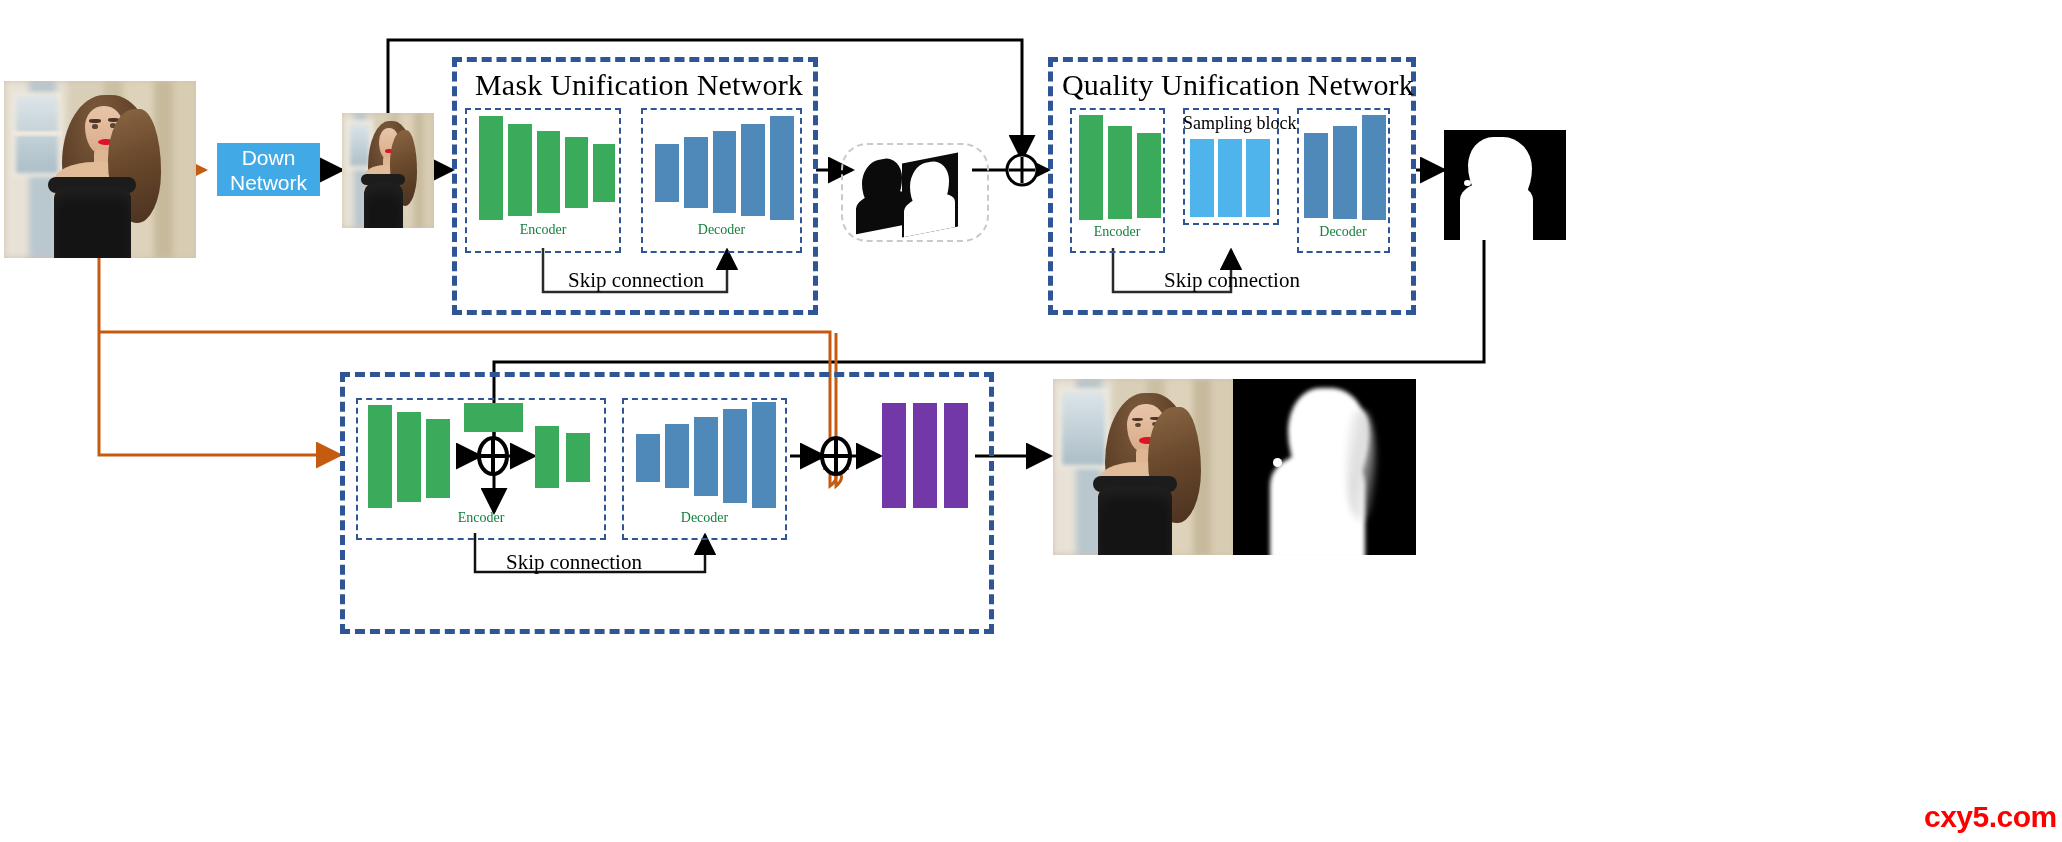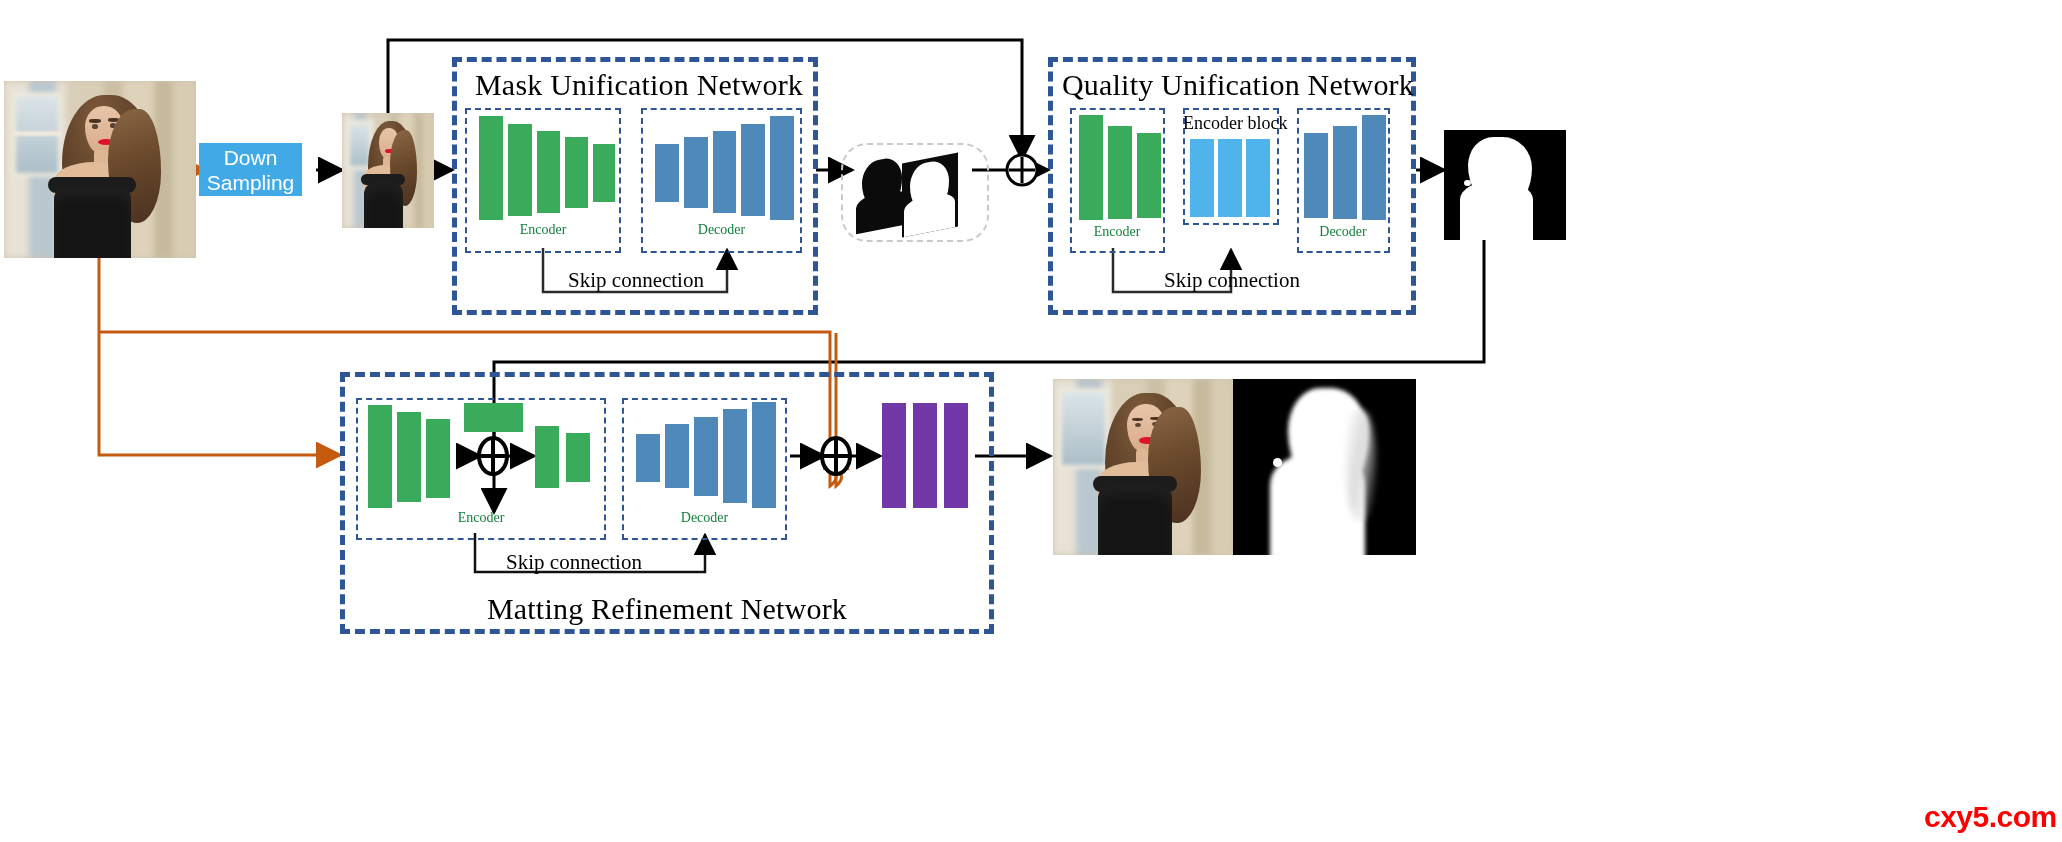--- a/index.html
+++ b/index.html
@@ -147,23 +147,23 @@
     <div class="ph-eye" style="left:46%;top:24.5%;width:3.2%;height:2.4%;"></div>
     <div class="ph-eye" style="left:55%;top:24%;width:3.2%;height:2.4%;"></div>
     <div class="ph-lips" style="left:49%;top:32.5%;width:8.5%;height:3.6%;"></div>
     <div class="ph-neck" style="left:47%;top:39%;width:11%;height:12%;"></div>
     <div class="ph-shoulder" style="left:26%;top:46%;width:44%;height:22%;"></div>
     <div class="ph-hairfront" style="left:54%;top:16%;width:28%;height:64%;"></div>
     <div class="ph-dressband" style="left:23%;top:54%;width:46%;height:9%;"></div>
     <div class="ph-dress" style="left:26%;top:60%;width:40%;height:40%;"></div>
   </div>
 
-  <div class="dsbox" style="left:199px;top:143px;width:103px;height:53px;">
+  <div class="dsbox" style="left:217px;top:143px;width:103px;height:53px;">
     <span>Down</span>
-    <span>Sampling</span>
+    <span>Network</span>
   </div>
 
   <div class="photo" style="left:342px;top:113px;width:92px;height:115px;">
     <div class="ph-wall"></div>
     <div class="ph-win" style="left:4%;top:6%;width:30%;height:44%;"></div>
     <div class="ph-hairback" style="left:28%;top:7%;width:50%;height:76%;"></div>
     <div class="ph-face" style="left:40%;top:13%;width:22%;height:28%;"></div>
     <div class="ph-lips" style="left:47%;top:31%;width:9%;height:4%;"></div>
     <div class="ph-neck" style="left:45%;top:38%;width:12%;height:12%;"></div>
     <div class="ph-shoulder" style="left:24%;top:45%;width:46%;height:22%;"></div>
@@ -209,41 +209,40 @@
   <div class="netbox" style="left:1048px;top:57px;width:368px;height:258px;"></div>
   <div class="title" style="left:1062px;top:68px;width:342px;text-align:left;">Quality Unification Network</div>
 
   <div class="subbox" style="left:1070px;top:108px;width:95px;height:145px;"></div>
   <div class="bar g" style="left:1079px;top:115px;width:24px;height:105px;"></div>
   <div class="bar g" style="left:1108px;top:126px;width:24px;height:93px;"></div>
   <div class="bar g" style="left:1137px;top:133px;width:24px;height:85px;"></div>
   <div class="sublabel" style="left:1068px;top:224px;width:98px;text-align:center;">Encoder</div>
 
   <div class="subbox" style="left:1183px;top:108px;width:96px;height:117px;"></div>
-  <div class="smalllabel" style="left:1183px;top:113px;width:96px;text-align:center;">Encoder block</div>
+  <div class="smalllabel" style="left:1183px;top:113px;width:96px;text-align:center;">Sampling block</div>
   <div class="bar lb" style="left:1190px;top:139px;width:24px;height:78px;"></div>
   <div class="bar lb" style="left:1218px;top:139px;width:24px;height:78px;"></div>
   <div class="bar lb" style="left:1246px;top:139px;width:24px;height:78px;"></div>
 
   <div class="subbox" style="left:1297px;top:108px;width:93px;height:145px;"></div>
   <div class="bar b" style="left:1304px;top:133px;width:24px;height:85px;"></div>
   <div class="bar b" style="left:1333px;top:126px;width:24px;height:93px;"></div>
   <div class="bar b" style="left:1362px;top:115px;width:24px;height:105px;"></div>
   <div class="sublabel" style="left:1295px;top:224px;width:96px;text-align:center;">Decoder</div>
 
   <div class="skiplabel" style="left:1136px;top:268px;width:192px;text-align:center;">Skip connection</div>
 
   <div class="mask" style="left:1444px;top:130px;width:122px;height:110px;">
     <div class="mfig m-hair" style="left:20%;top:6%;width:52%;height:62%;"></div>
     <div class="mfig m-body" style="left:13%;top:46%;width:60%;height:56%;"></div>
     <div class="mfig m-nub" style="left:16%;top:45%;width:6%;height:6%;"></div>
   </div>
 
   <div class="netbox" style="left:340px;top:372px;width:654px;height:262px;"></div>
-  <div class="title" style="left:360px;top:592px;width:614px;text-align:center;">Matting Refinement Network</div>
 
   <div class="subbox" style="left:356px;top:398px;width:250px;height:142px;"></div>
   <div class="bar g" style="left:368px;top:405px;width:24px;height:103px;"></div>
   <div class="bar g" style="left:397px;top:412px;width:24px;height:90px;"></div>
   <div class="bar g" style="left:426px;top:419px;width:24px;height:79px;"></div>
   <div class="bar g" style="left:464px;top:403px;width:59px;height:29px;"></div>
   <div class="bar g" style="left:535px;top:426px;width:24px;height:62px;"></div>
   <div class="bar g" style="left:566px;top:433px;width:24px;height:49px;"></div>
   <div class="sublabel" style="left:356px;top:510px;width:250px;text-align:center;">Encoder</div>
 

